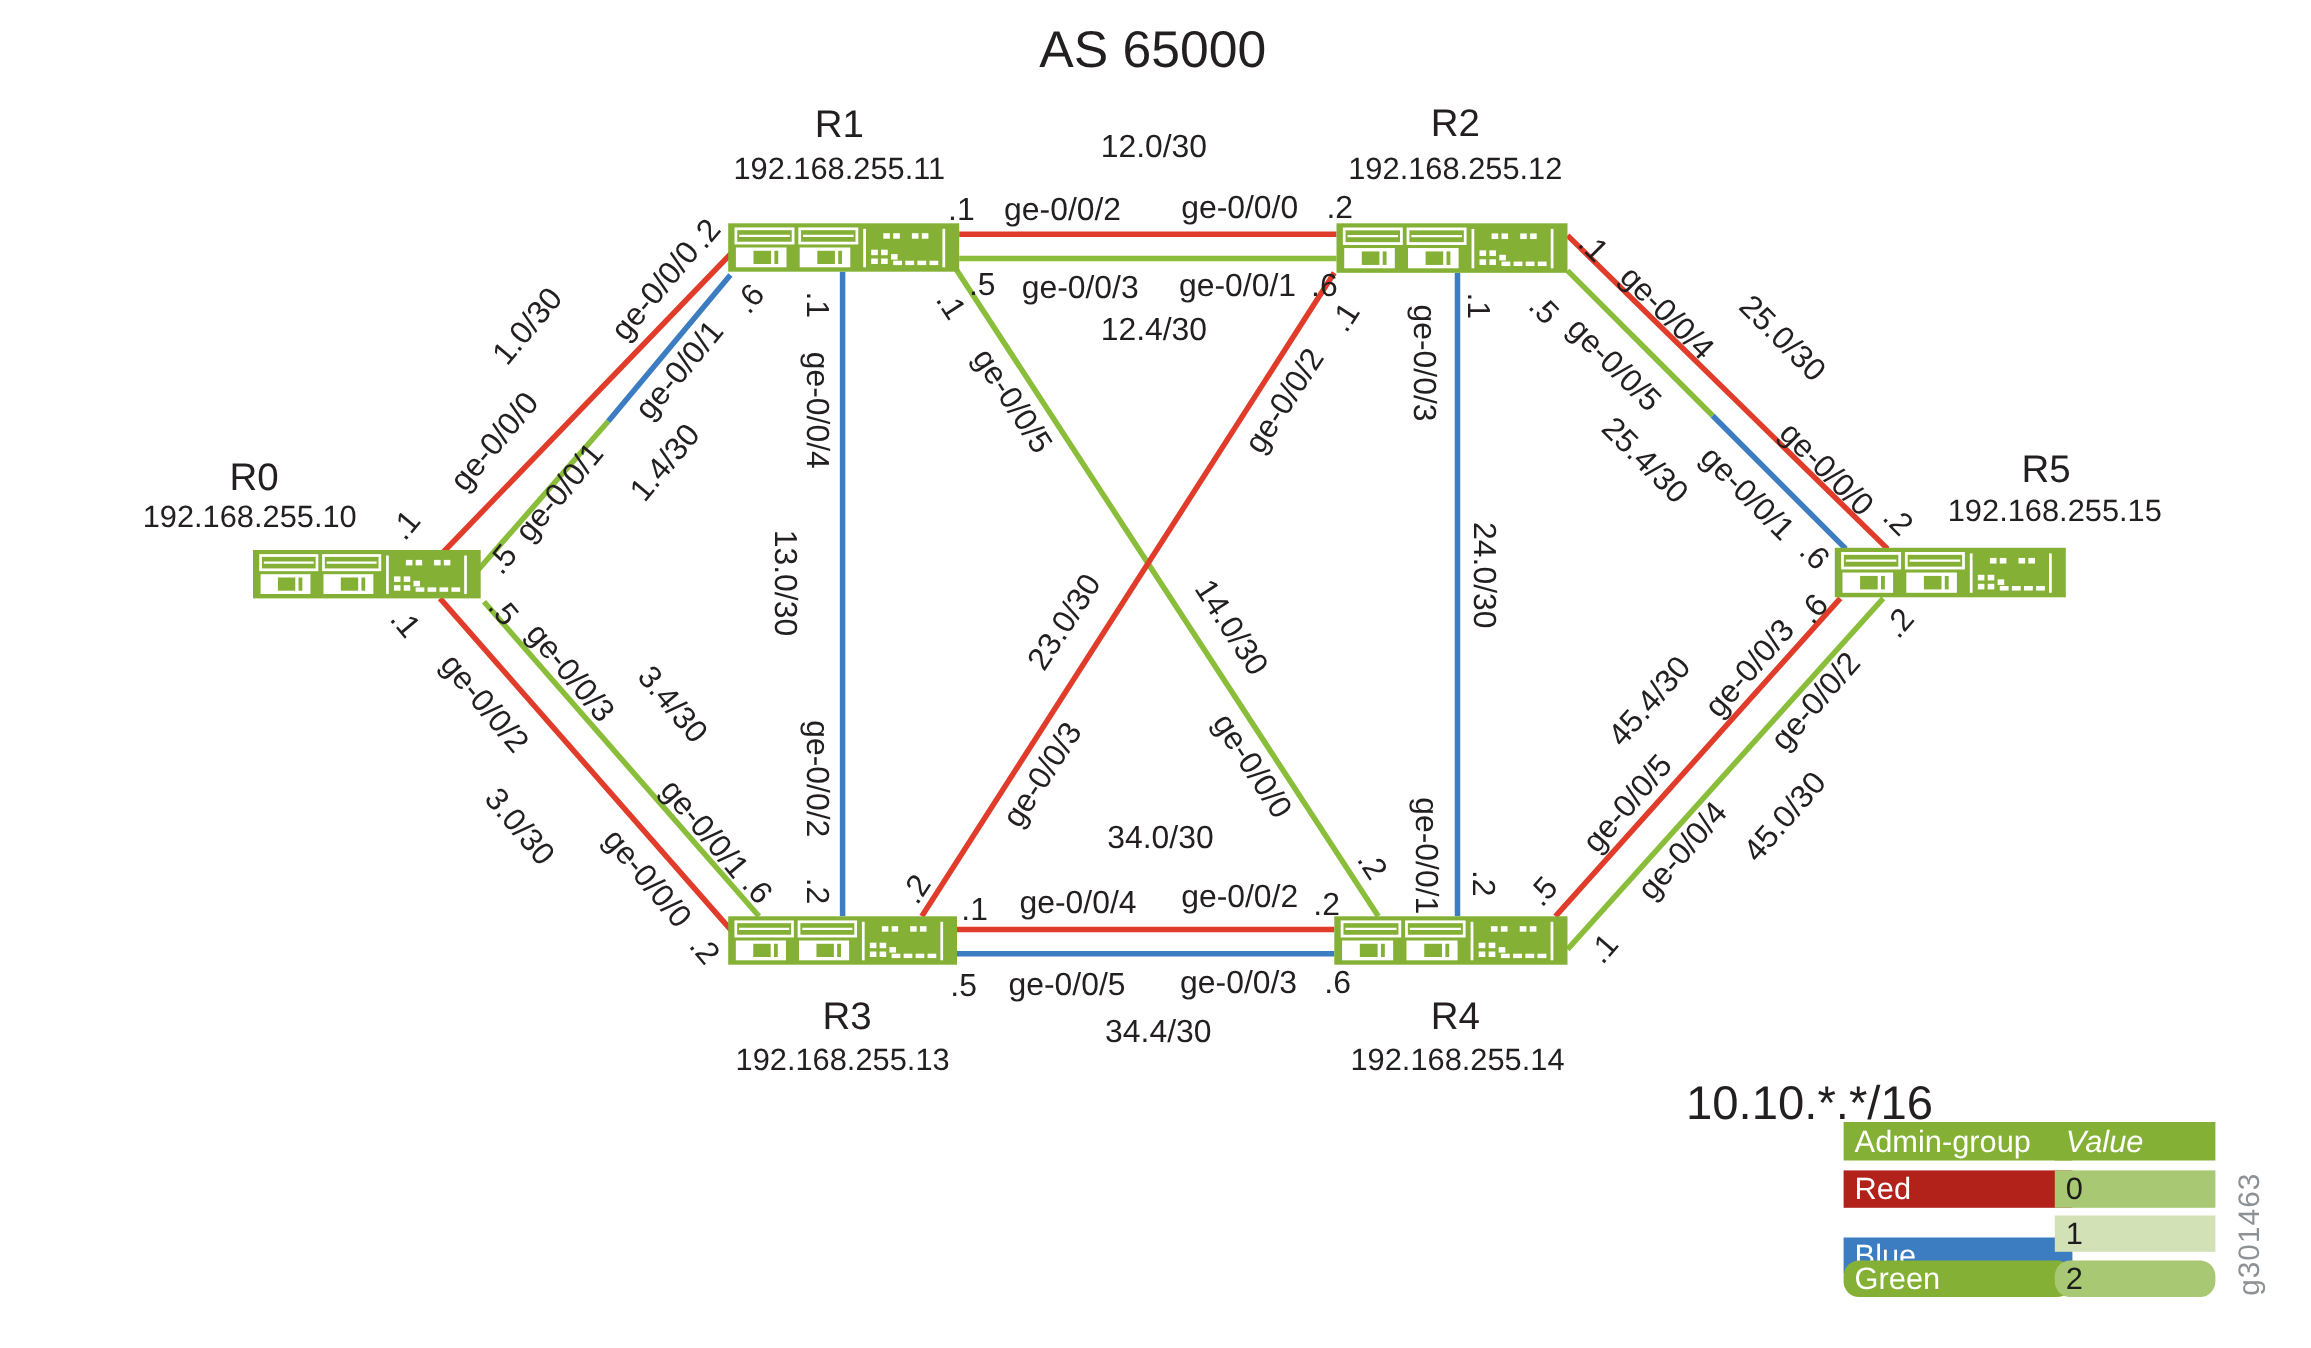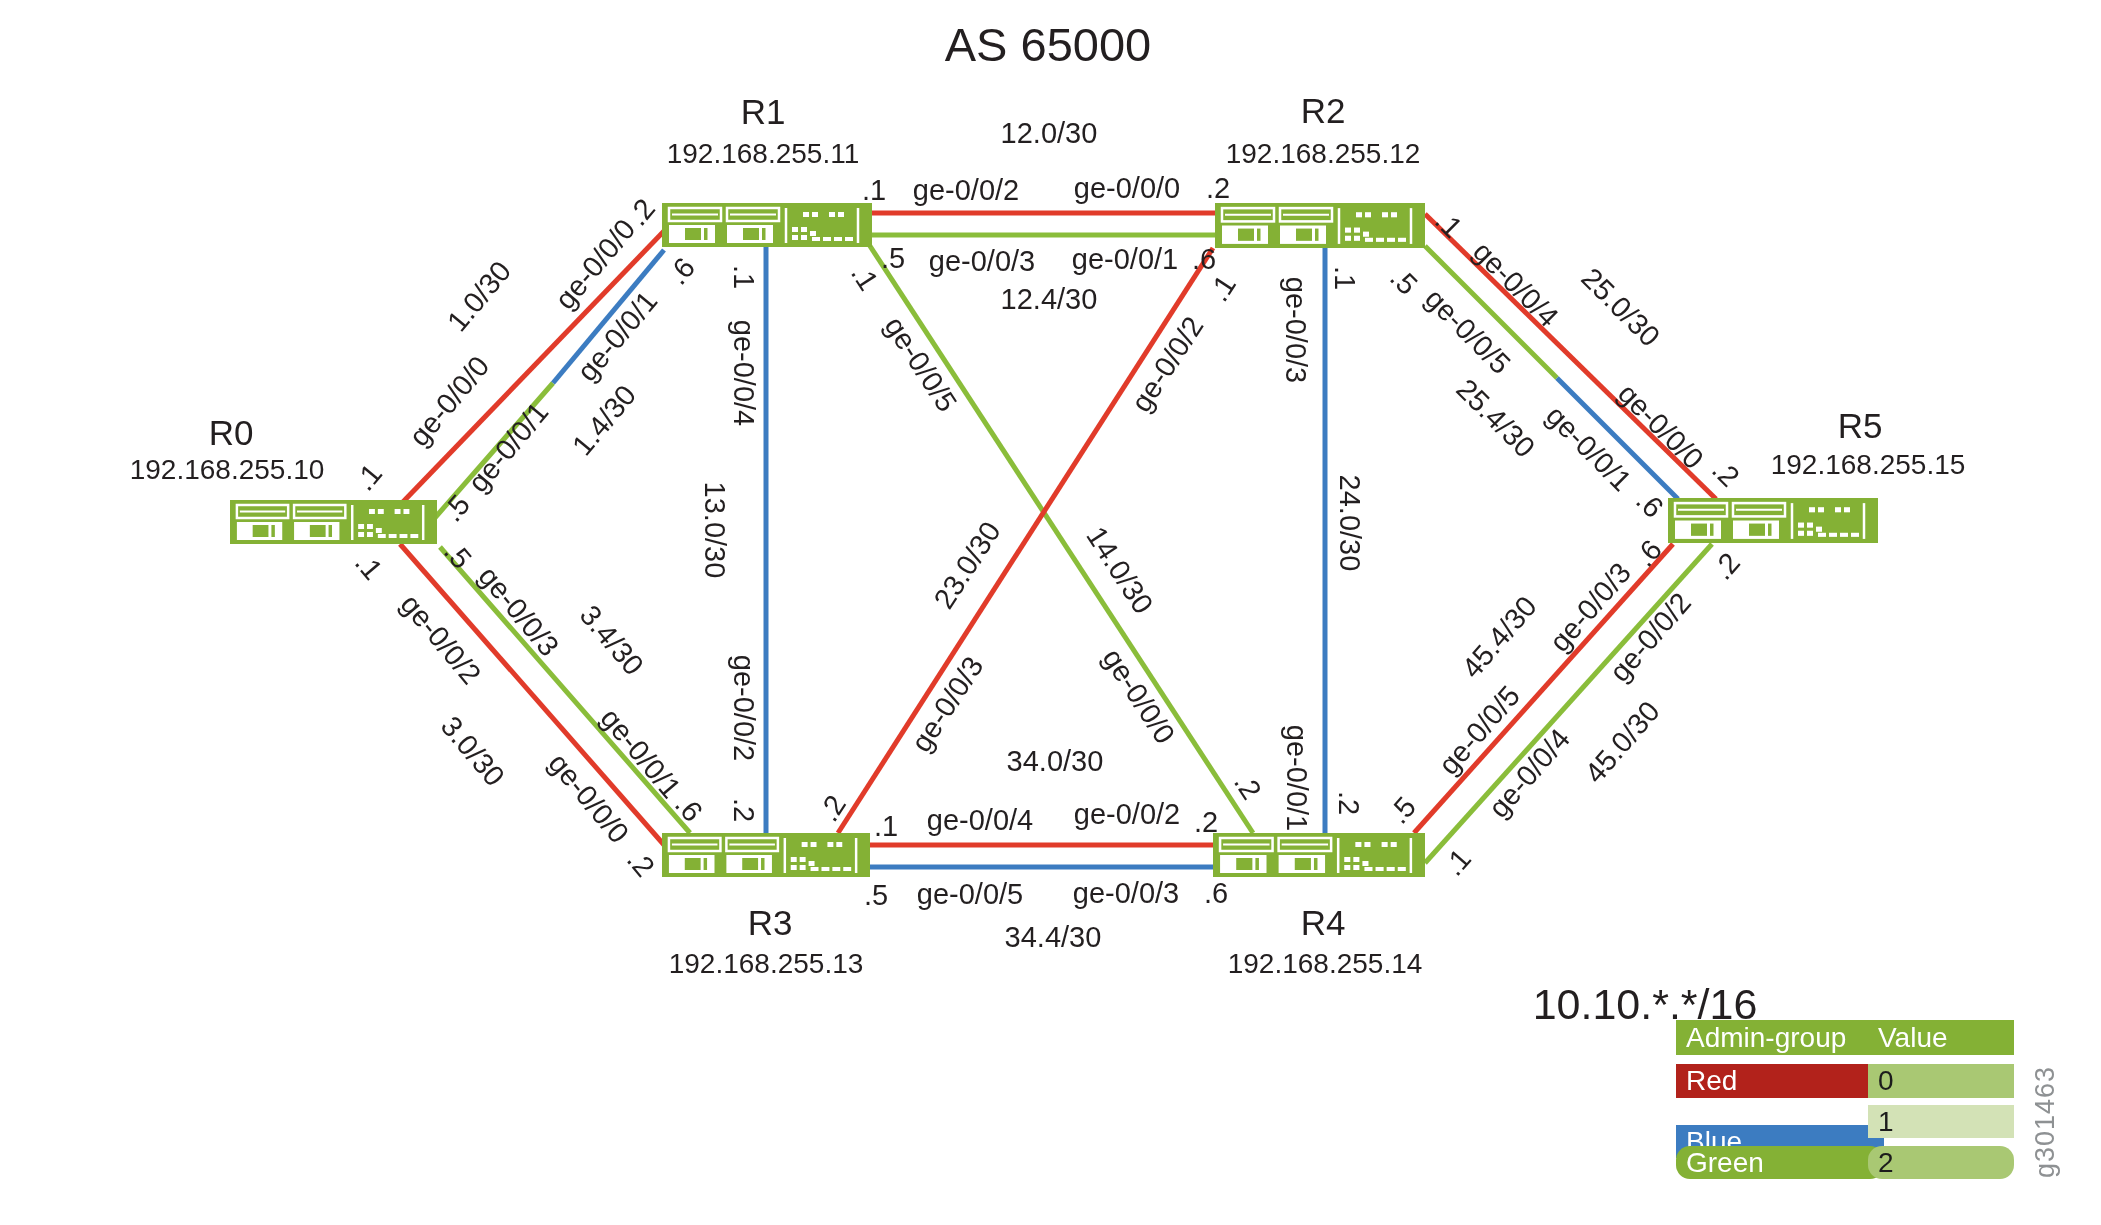--- a/index.html
+++ b/index.html
@@ -346,21 +346,21 @@
         <text x="1868" y="464" dy="0.35em" text-anchor="middle" class="rip">192.168.255.15</text>
       </g>
     </svg>
 
   <div class="as-title">AS 65000</div>
   <div class="domain-label">10.10.*.*/16</div>
   <div class="figure-id" style="color: rgb(142, 145, 147);">g301463</div>
 
   <div class="legend">
     <div class="lcell c-admin r-h white-text" style="background-color: rgb(132, 177, 53);">Admin-group</div>
-    <div class="lcell c-value r-h white-text" style="background-color: rgb(132, 177, 53);">Value</div>
+    <div class="lcell c-value r-h white-text" style="background-color: rgb(132, 177, 53); font-style: italic;">Value</div>
 
     <div class="lcell c-admin r-0 white-text" style="background-color: rgb(178, 34, 27);">Red</div>
     <div class="lcell c-value r-0 black-text" style="background-color: rgb(169, 200, 115);">0</div>
 
     <div class="lcell c-admin r-1 white-text" style="background-color: rgb(60, 124, 193); margin-top: 20px;">Blue</div>
     <div class="lcell c-value r-1 black-text" style="background-color: rgb(211, 226, 182);">1</div>
 
     <div class="lcell c-admin r-2 white-text" style="background-color: rgb(132, 177, 53);">Green</div>
     <div class="lcell c-value r-2 black-text" style="background-color: rgb(169, 200, 115);">2</div>
   </div>

